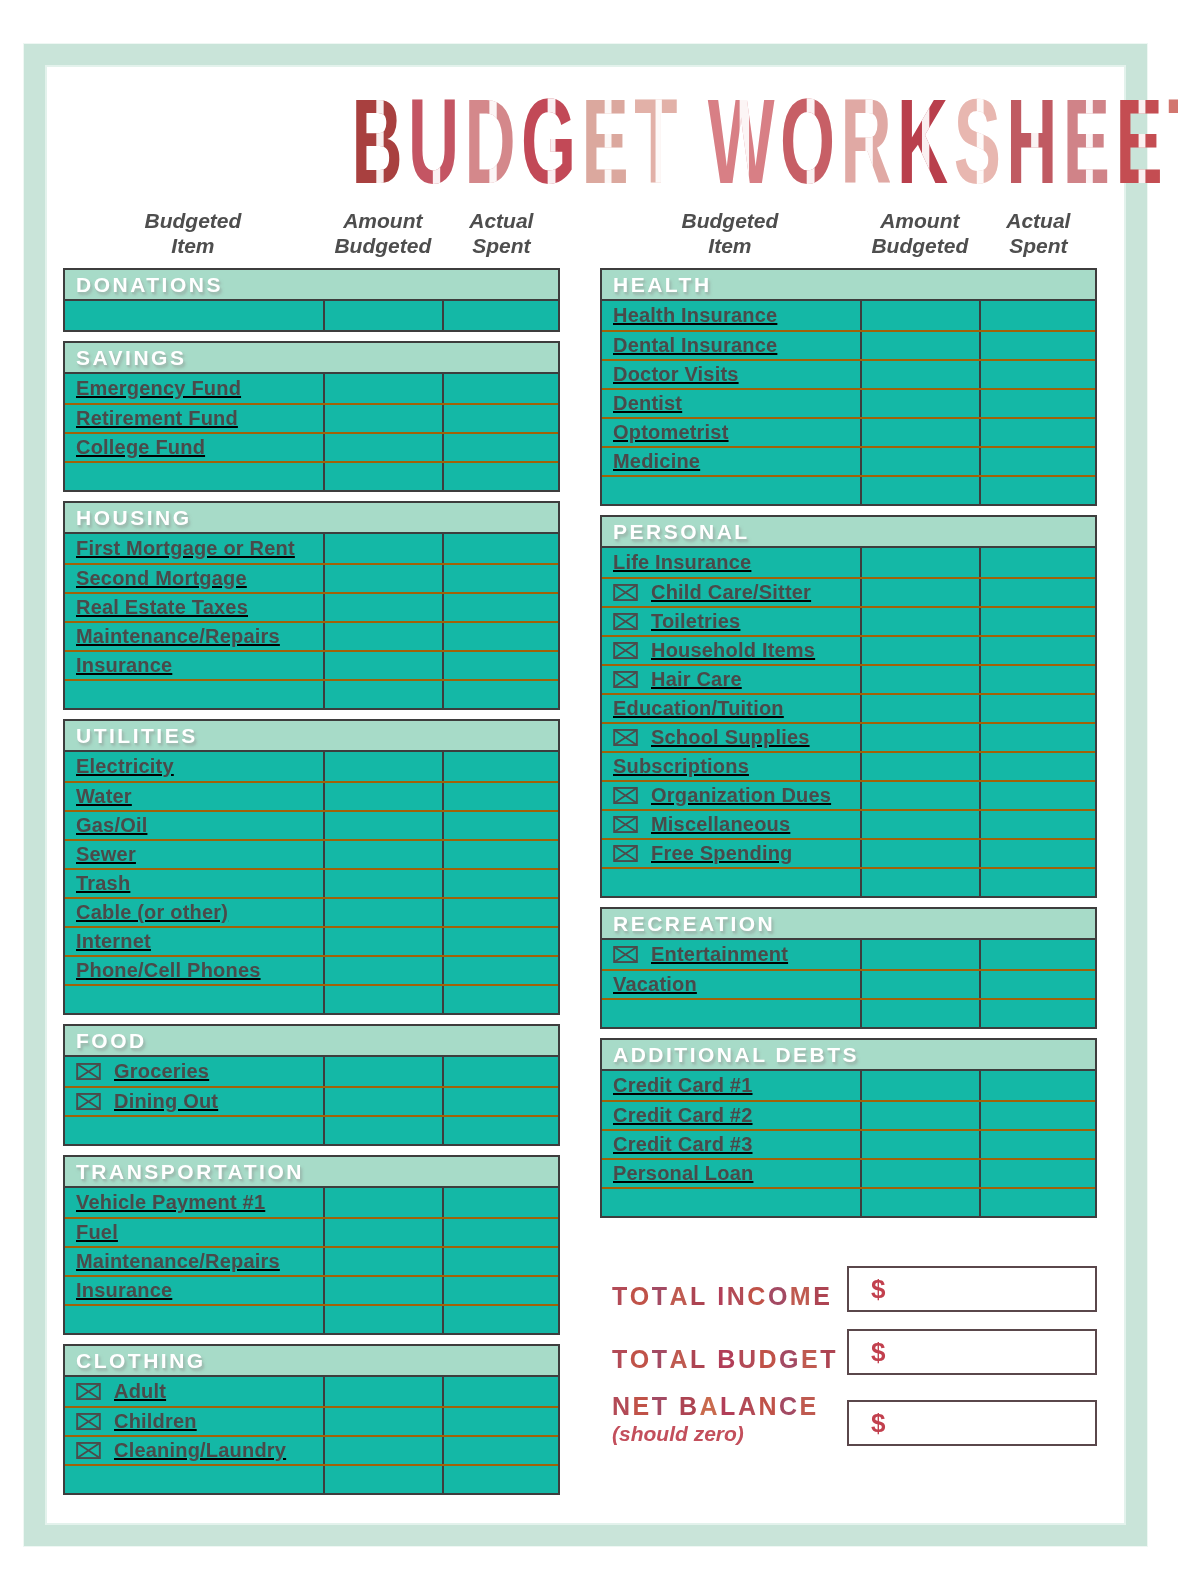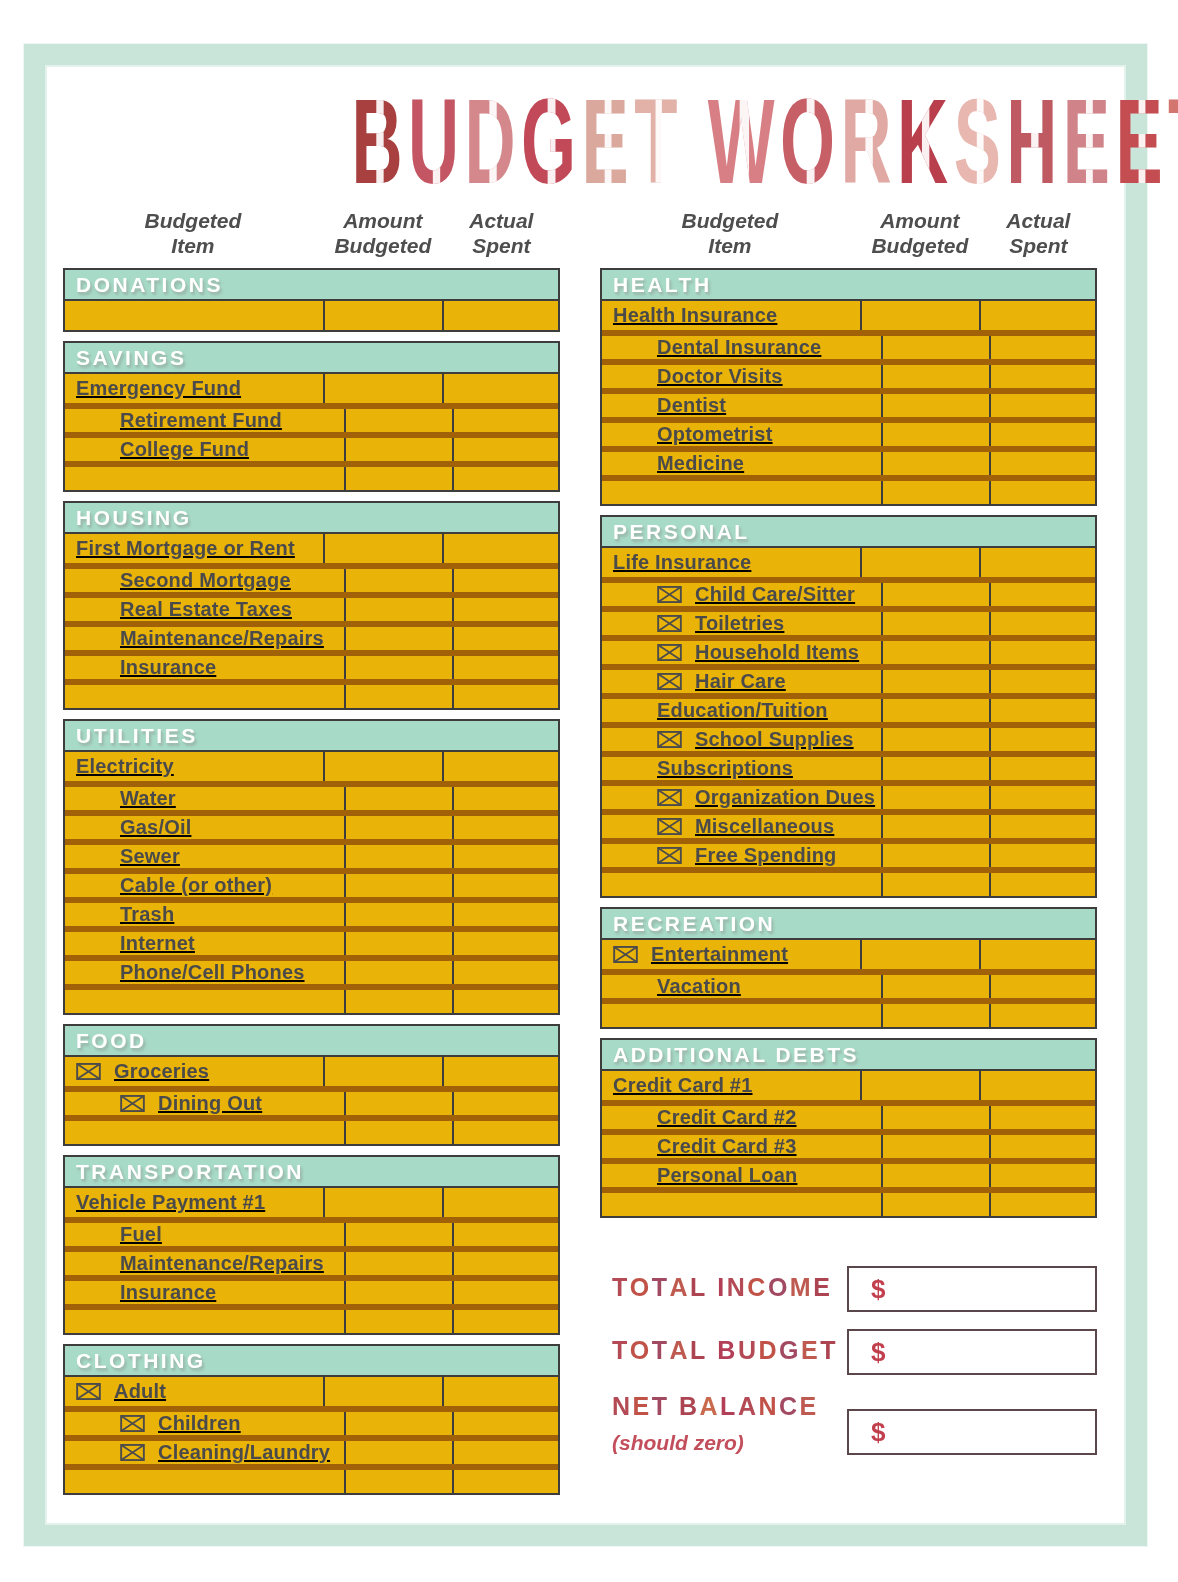--- a/index.html
+++ b/index.html
@@ -36,51 +36,51 @@
   .col-headers { display:flex; height:52px; margin-bottom:8px; }
   .col-headers .hc {
     display:flex; flex-direction:column; justify-content:center; align-items:center;
     font-style:italic; font-weight:bold; font-size:21px; line-height:1.18; color:#4e4e4e;
   }
   .hc.item   { width:52.3%; }
   .hc.amount { width:24.1%; }
   .hc.actual { width:23.6%; }
 
   
-  .section { border:2px solid #3d3d3d; margin-bottom:9px; background:#eab308; }
+  .section { border:2px solid #3d3d3d; margin-bottom:9px; background:#14b8a6; }
   .section-bar {
     height:29px; background:#a7dbc8; display:flex; align-items:center;
     padding-left:11px;
   }
   .section-bar .bar-text {
     color:#ffffff; font-weight:bold; font-size:21px; letter-spacing:2.5px;
     text-shadow:1px 2px 1px #9dbfb2, 2px 3px 3px rgba(140,150,146,0.55);
   }
   .rows { border-top:2px solid #3d3d3d;text-decoration:underline; }
   .row { display:flex; height:29px; }
-  .row + .row { border-top:6px solid #a16207;padding-left:44px; }
+  .row + .row { border-top:2px solid #a16207; }
   .cell { height:100%; }
   .cell.item {
     width:52.3%; display:flex; align-items:center; padding-left:11px;
     font-weight:bold; font-size:20px; color:#4a4a4a; letter-spacing:0.2px;
     white-space:nowrap; overflow:hidden;
   }
   .cell.item .env { margin-right:13px; flex:0 0 auto; display:flex; }
   .cell.amount { width:24.1%; border-left:2px solid #3d3d3d; }
   .cell.actual { width:23.6%; border-left:2px solid #3d3d3d; }
 
   
   .totals { margin-top:48px; }
   .total-row { display:flex; align-items:flex-end; margin-bottom:17px; }
   .total-labels { flex:1; padding-left:12px; }
   .total-label {
     font-weight:bold; font-size:25px; letter-spacing:2.5px; white-space:nowrap;
   }
   .total-note {
-    font-style:italic; font-weight:bold; font-size:21px; color:#c34f5c; margin-top:10px;
+    font-style:italic; font-weight:bold; font-size:21px; color:#c34f5c; margin-top:1px;
   }
   .amount-box {
     width:250px; height:46px; border:2px solid #5a474b; background:#fff;
     display:flex; align-items:center; flex:0 0 auto;
   }
   .amount-box .dollar {
     margin-left:22px; font-weight:bold; font-size:26px; color:#c2404e;
   }
 </style>
 </head>
@@ -268,30 +268,30 @@
 
       <span class="lbl">Sewer</span>
     </div>
     <div class="cell amount"></div>
     <div class="cell actual"></div>
   </div>
 
   <div class="row">
     <div class="cell item">
 
+      <span class="lbl">Trash</span>
+    </div>
+    <div class="cell amount"></div>
+    <div class="cell actual"></div>
+  </div>
+
+  <div class="row">
+    <div class="cell item">
+
       <span class="lbl">Cable (or other)</span>
-    </div>
-    <div class="cell amount"></div>
-    <div class="cell actual"></div>
-  </div>
-
-  <div class="row">
-    <div class="cell item">
-
-      <span class="lbl">Trash</span>
     </div>
     <div class="cell amount"></div>
     <div class="cell actual"></div>
   </div>
 
   <div class="row">
     <div class="cell item">
 
       <span class="lbl">Internet</span>
     </div>

